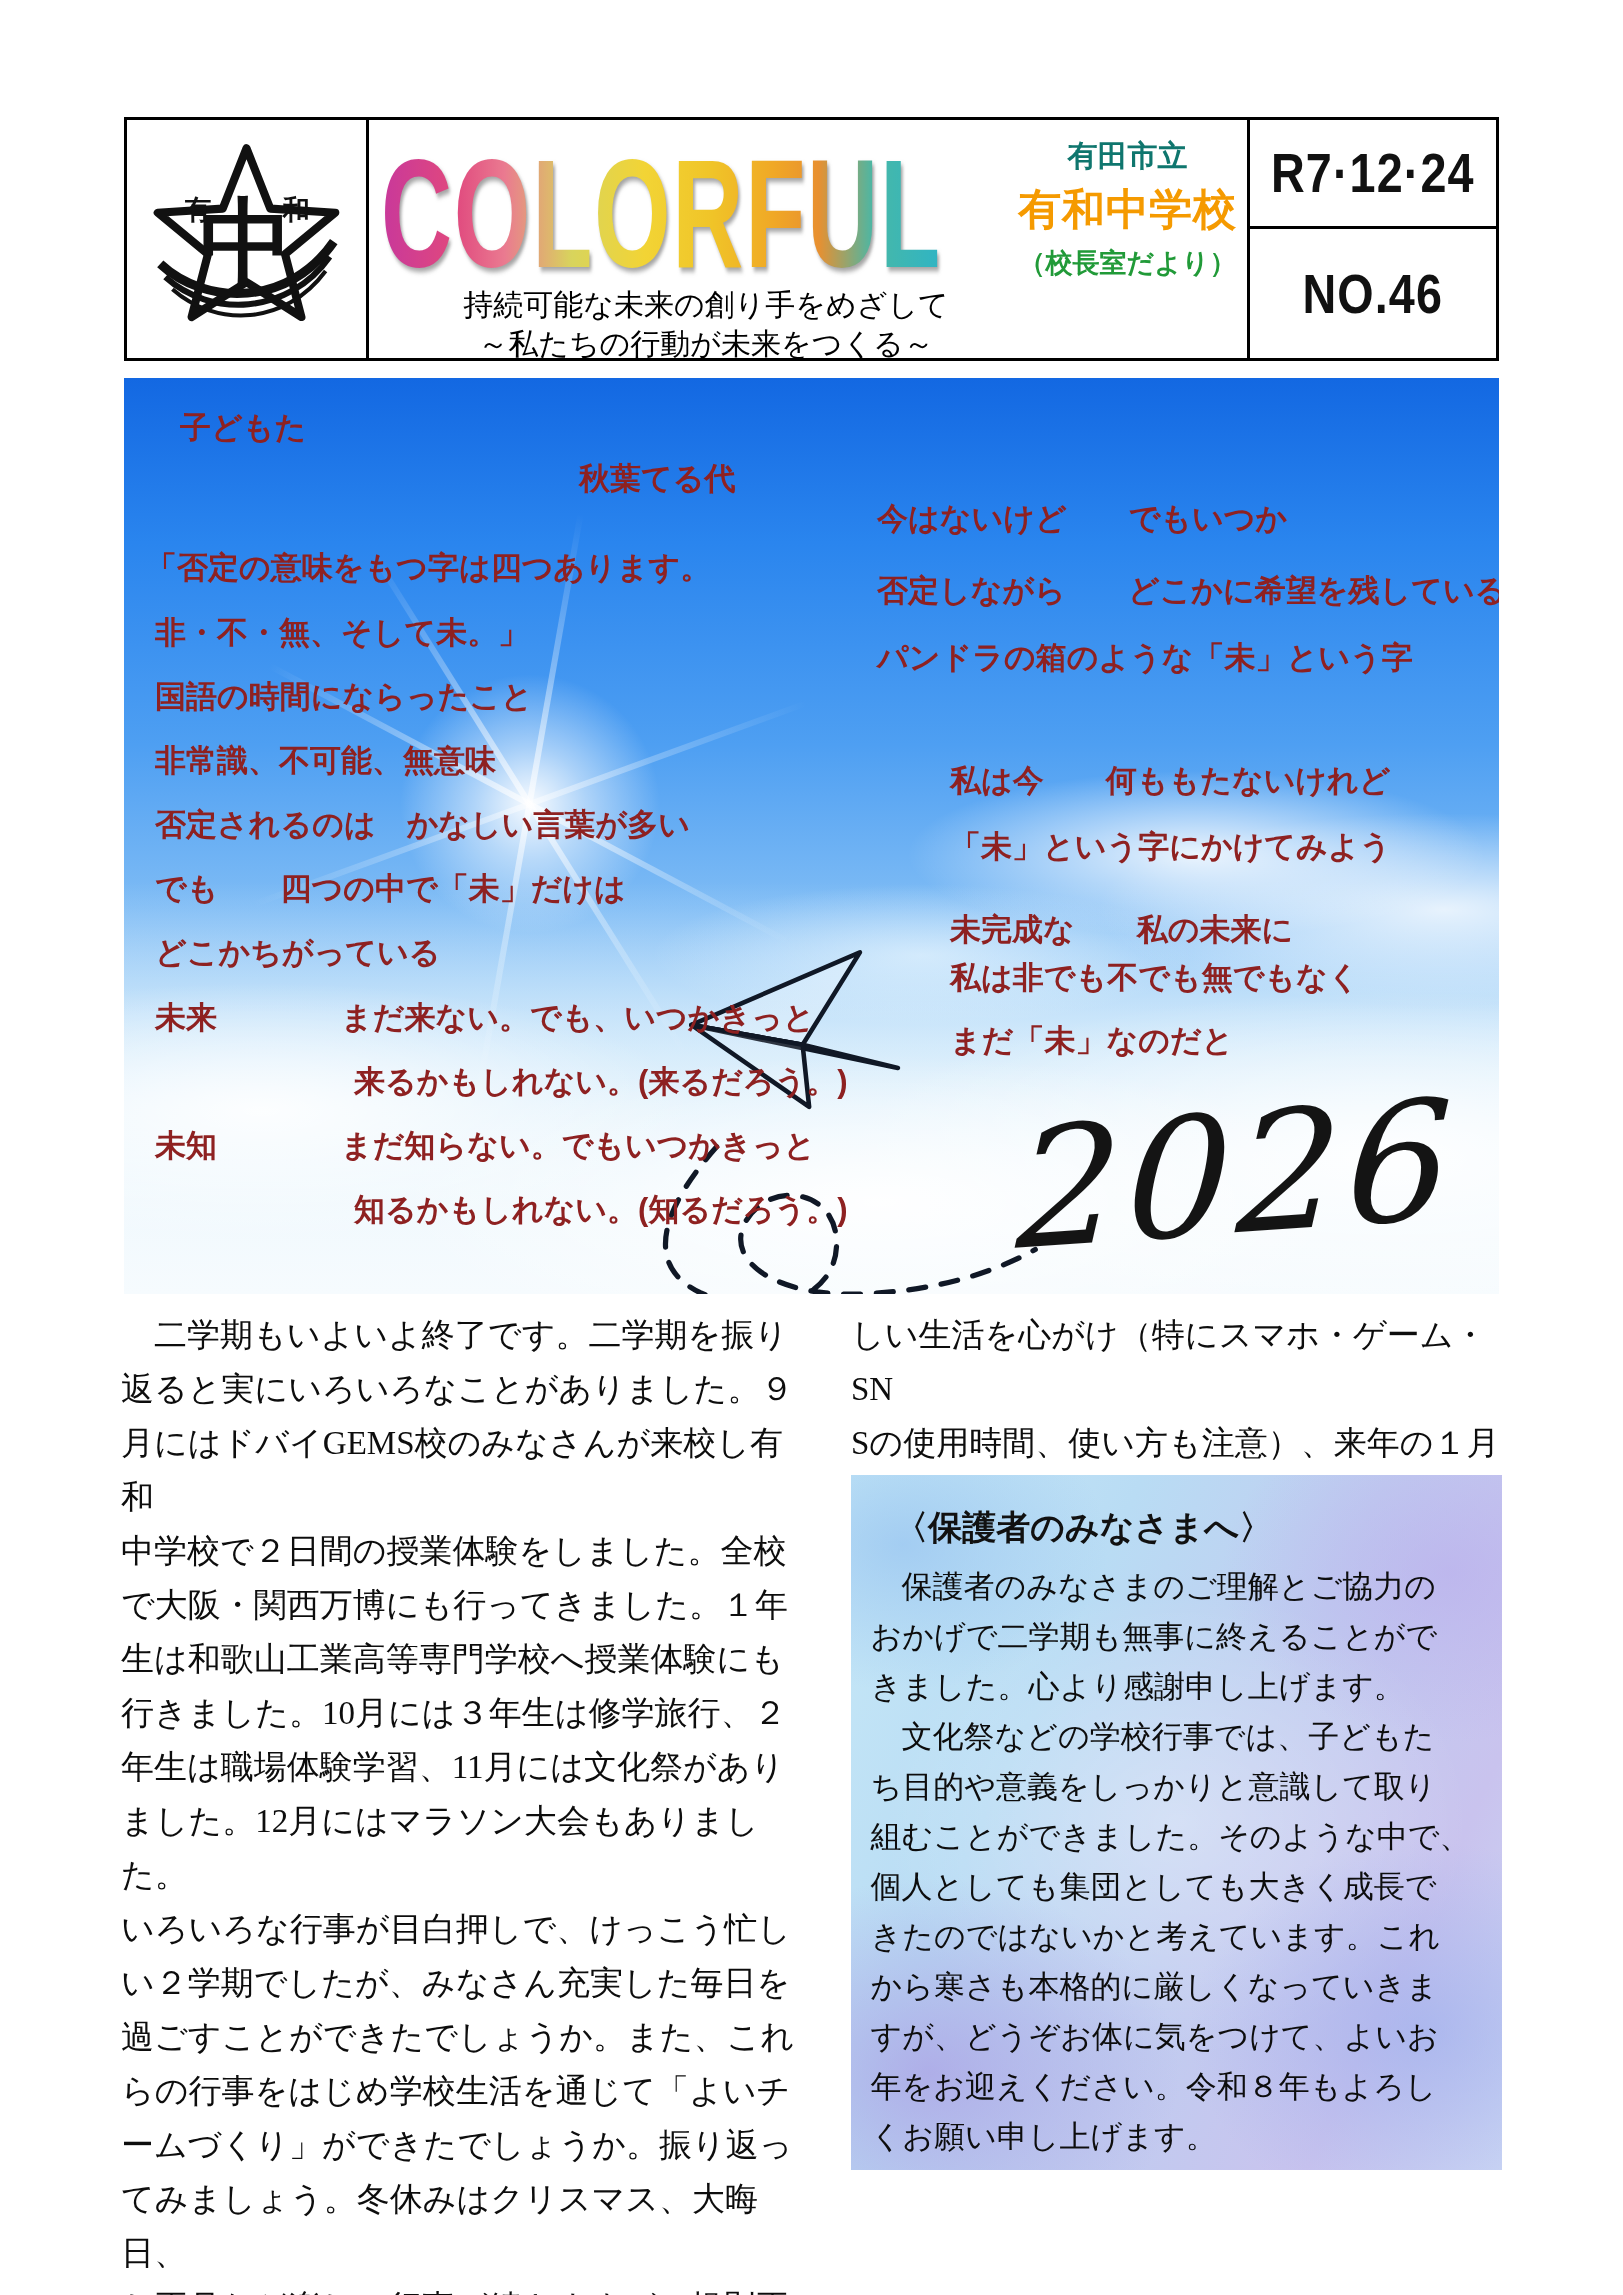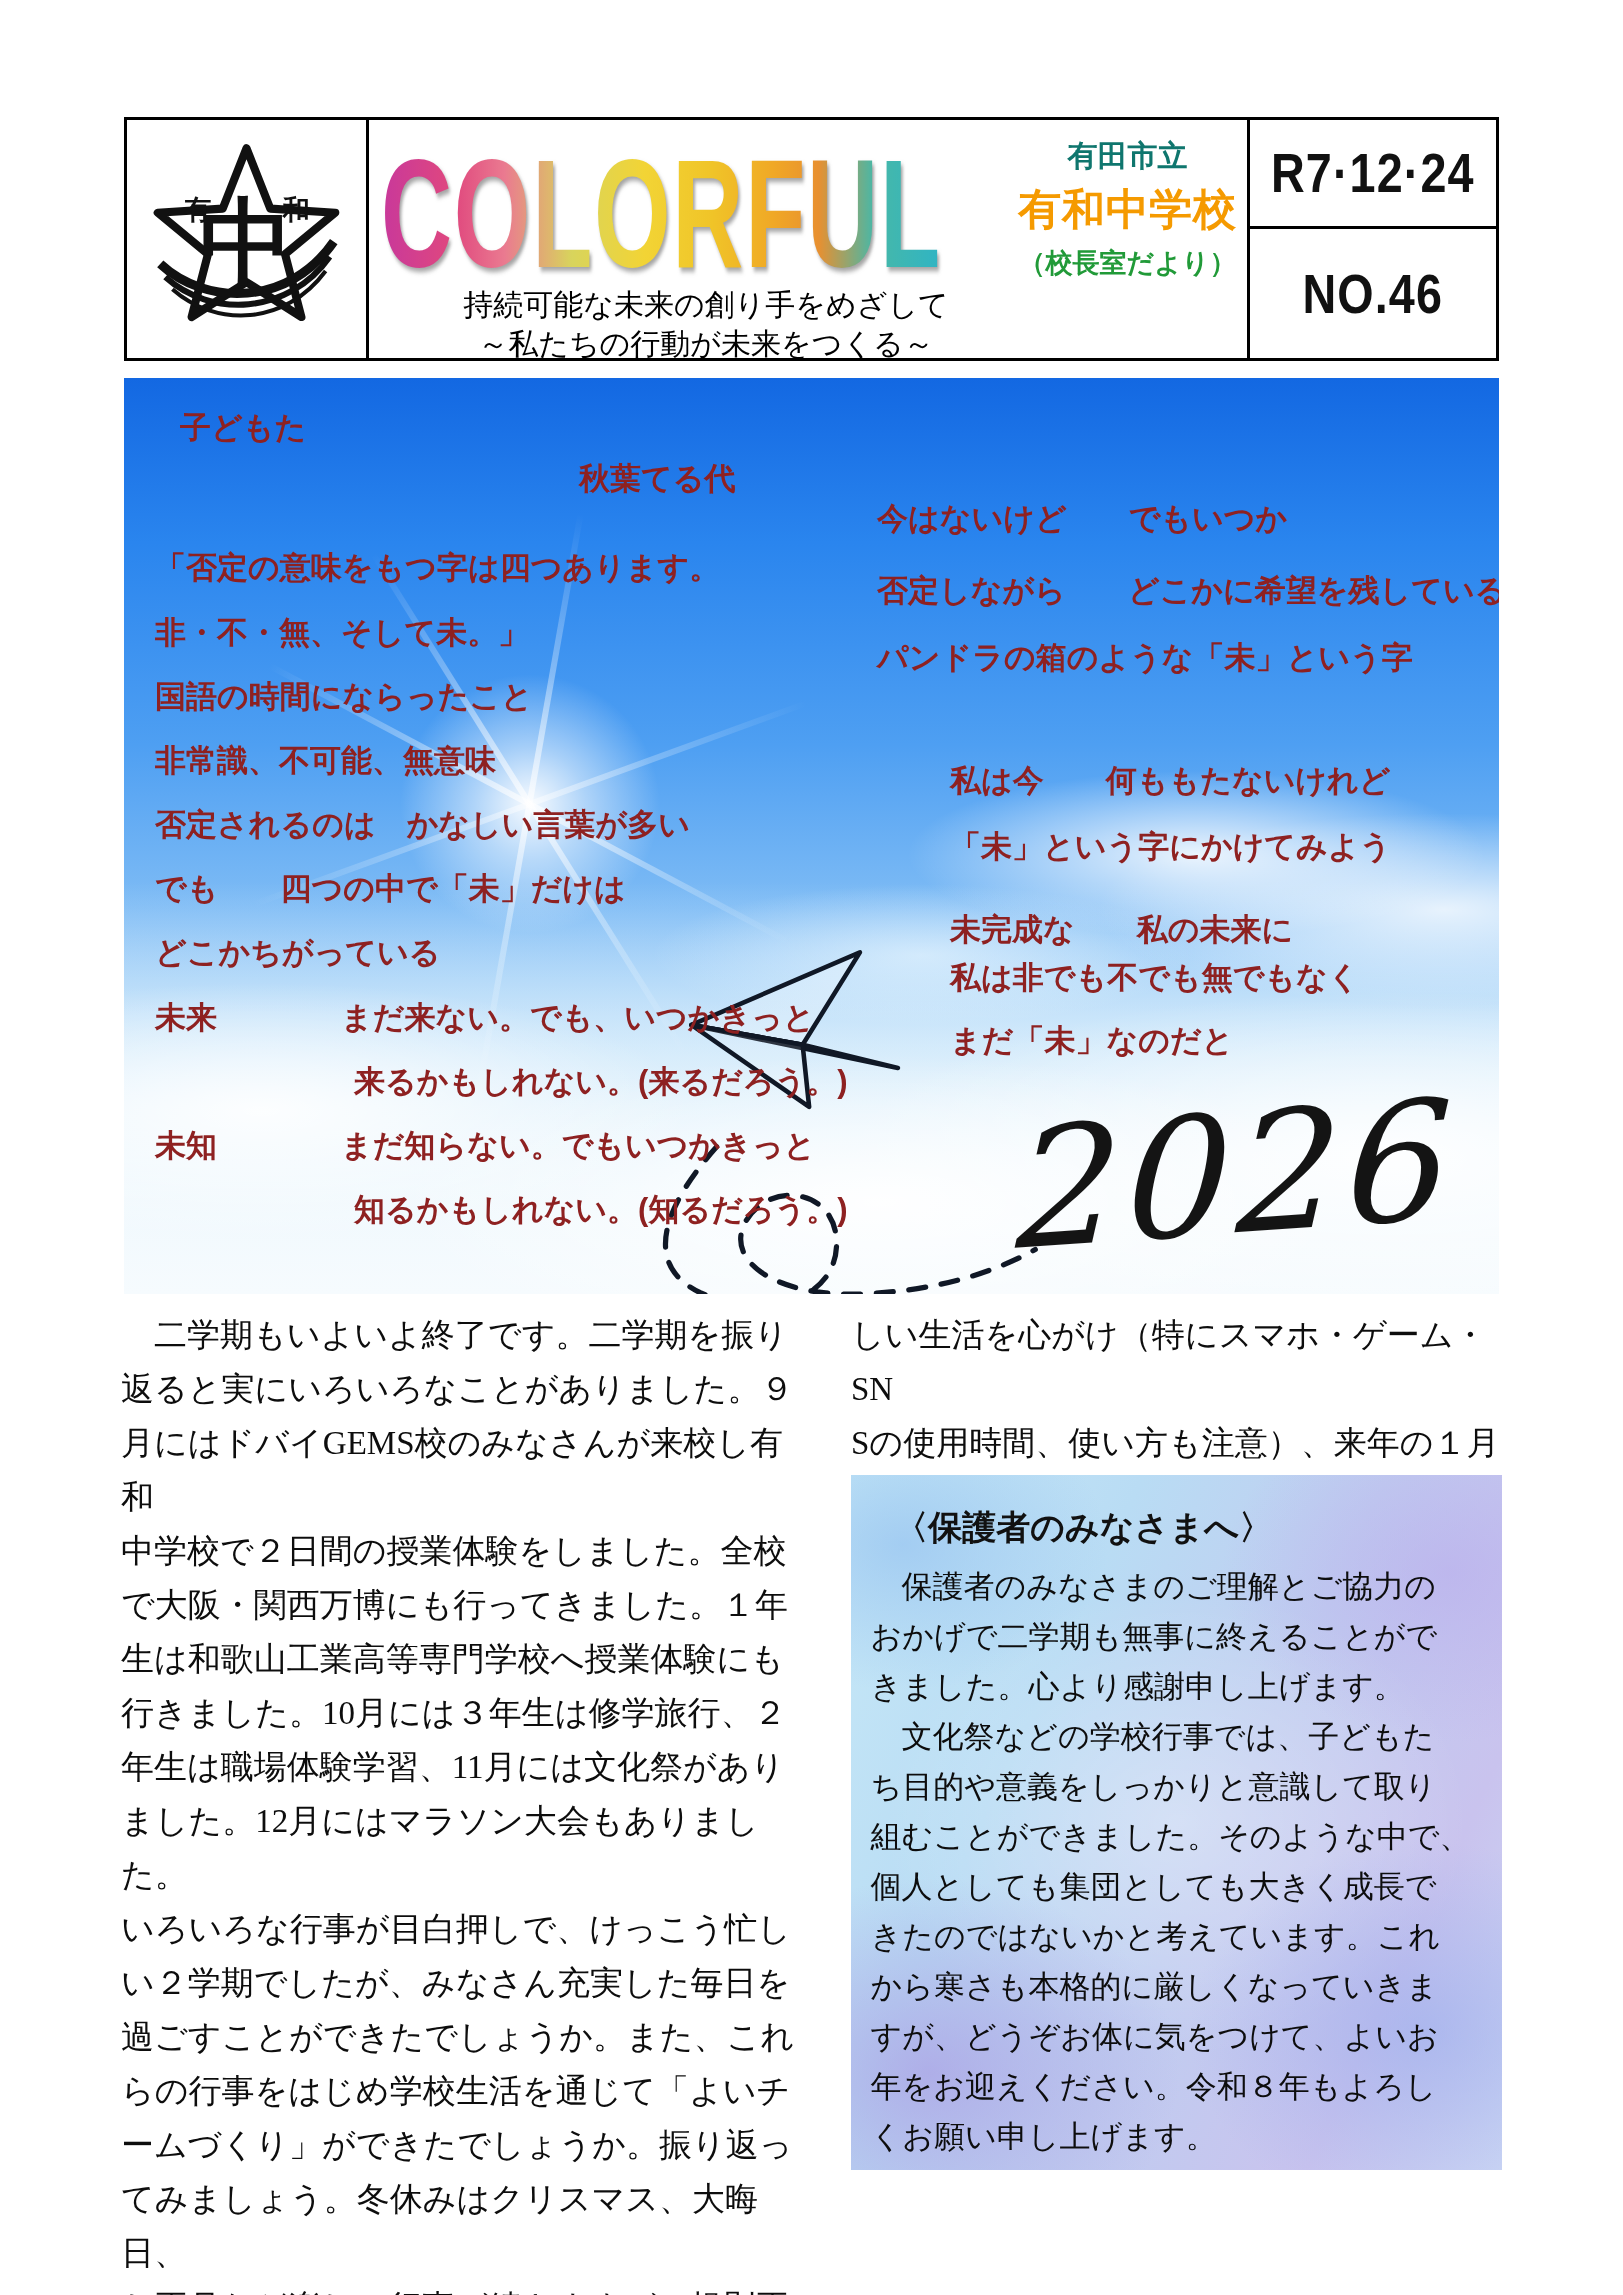--- a/index.html
+++ b/index.html
@@ -44,21 +44,21 @@
      background:
        radial-gradient(ellipse 30% 13% at 78% 52%,rgba(255,255,255,.85),rgba(255,255,255,0) 70%),
        radial-gradient(ellipse 36% 15% at 96% 58%,rgba(255,255,255,.8),rgba(255,255,255,0) 70%),
        radial-gradient(ellipse 28% 11% at 58% 63%,rgba(240,250,255,.6),rgba(255,255,255,0) 70%),
        radial-gradient(ellipse 45% 20% at 10% 80%,rgba(255,255,255,.9),rgba(255,255,255,0) 70%),
        radial-gradient(ellipse 50% 23% at 55% 90%,rgba(255,255,255,.95),rgba(255,255,255,0) 70%),
        radial-gradient(ellipse 55% 25% at 92% 85%,rgba(255,255,255,.95),rgba(255,255,255,0) 72%),
        linear-gradient(180deg,rgba(255,255,255,0) 55%,rgba(236,247,253,.8) 80%,rgba(246,251,254,.98) 100%);}
   .poem-line{position:absolute;font-weight:bold;font-size:31px;line-height:1.2;color:#8e2121;white-space:pre;}
   .p-title{left:56px;top:31px;}  .p-author{left:455px;top:82px;}
-  .pl1{left:31px;top:171px;} .pl2{left:31px;top:236px;} .pl3{left:31px;top:300px;}
+  .pl1{left:22px;top:171px;} .pl2{left:31px;top:236px;} .pl3{left:31px;top:300px;}
   .pl4{left:31px;top:364px;} .pl5{left:31px;top:428px;} .pl6{left:31px;top:492px;}
   .pl7{left:31px;top:556px;} .pl8{left:31px;top:621px;} .pl9{left:230px;top:685px;}
   .pl10{left:31px;top:749px;} .pl11{left:230px;top:813px;}
   .pr0{left:753px;top:122px;} .pr1{left:753px;top:194px;} .pr2{left:753px;top:261px;}
   .pr3{left:826px;top:384px;} .pr4{left:826px;top:450px;} .pr5{left:826px;top:533px;}
   .pr6{left:826px;top:581px;} .pr7{left:826px;top:644px;}
   .year2026{position:absolute;left:825px;top:715px;width:576px;text-align:center;color:#141414;
             font-family:"DejaVu Serif","Liberation Serif",serif;font-style:italic;
             font-size:165px;line-height:1;letter-spacing:5.2px;transform:rotate(-4deg) skewX(-6deg);}
   .flight{position:absolute;inset:0;}

